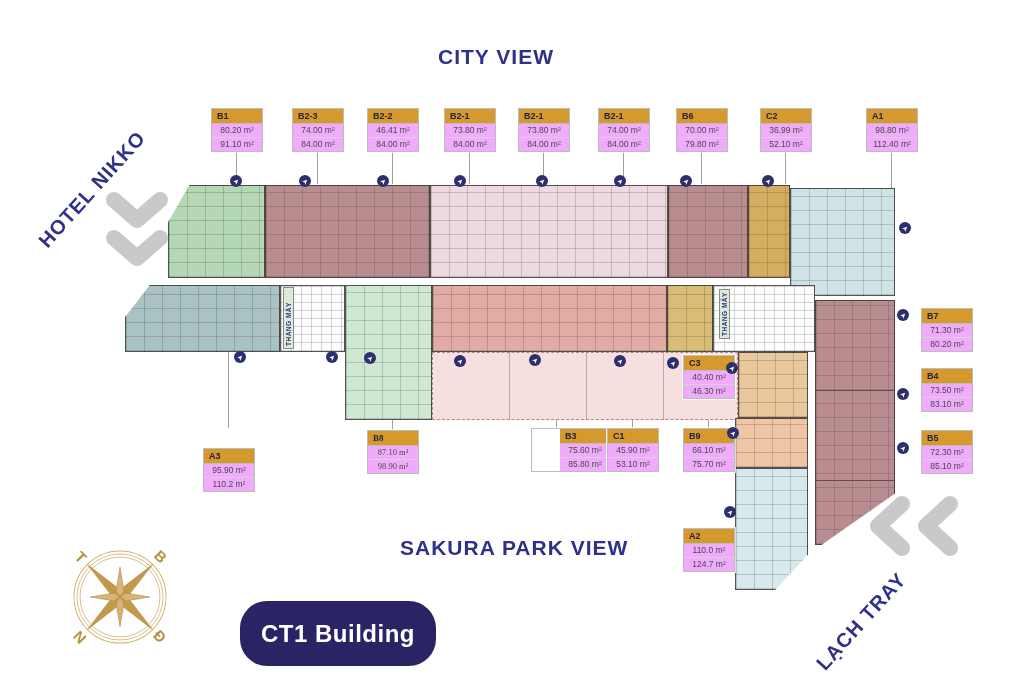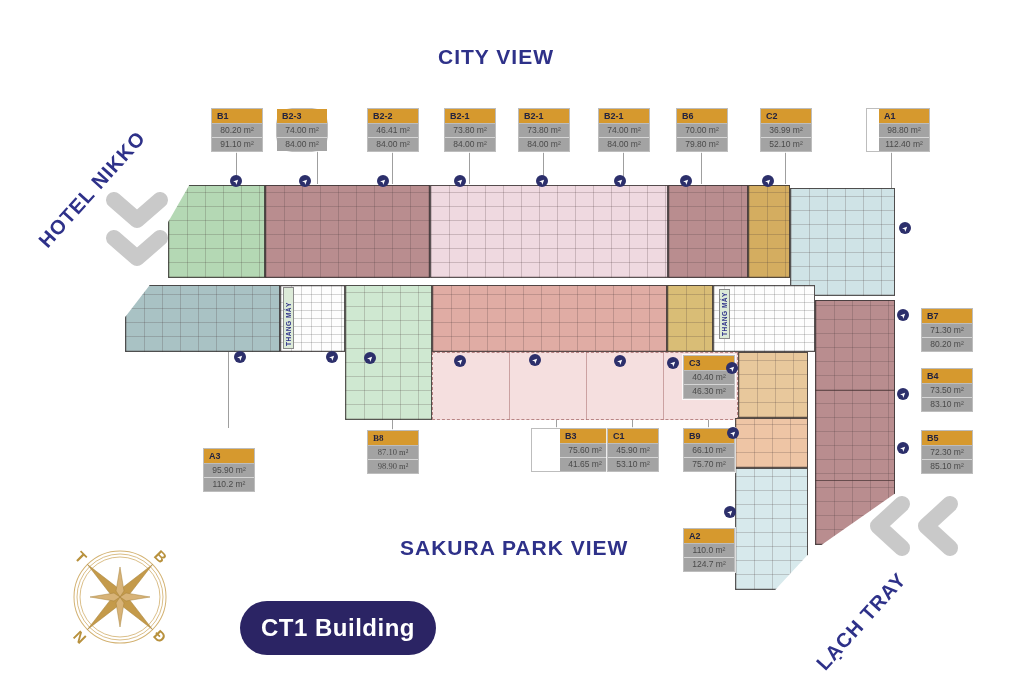--- a/index.html
+++ b/index.html
@@ -18,33 +18,33 @@
          repeating-linear-gradient(0deg, rgba(90,90,90,0.25) 0 1px, transparent 1px 8px),
          repeating-linear-gradient(90deg, rgba(90,90,90,0.25) 0 1px, transparent 1px 10px);}
   .podium{position:absolute;border:1px dashed rgba(170,110,110,0.8);box-sizing:border-box;
        background-image:repeating-linear-gradient(90deg, transparent 0 76px, rgba(170,110,110,0.55) 76px 77px);}
   .divider{position:absolute;border-top:1px solid rgba(70,50,50,0.7);height:0;}
   
   .ulabel{position:absolute;width:50px;background:#ffffff;border:1px solid #bdbdbd;
           box-shadow:0 0 0 1px rgba(255,255,255,0.8);font-size:8.5px;z-index:5;}
   .ulabel .hdr{height:14px;line-height:14px;padding-left:5px;font-weight:bold;font-size:9px;
                color:#23233f;background:#d6992e;border-bottom:1px solid #bdbdbd;}
-  .ulabel .row{height:13px;line-height:13px;text-align:center;color:#4a4a4a;background:#a3a3a3;}
+  .ulabel .row{height:13px;line-height:13px;text-align:center;color:#4a4a4a;background:#f0abfc;}
   .ulabel .row + .row{border-top:1px solid #d5d5d5;}
   .leader{position:absolute;width:1px;background:#9f9f9f;z-index:4;}
   
   .dir-icon{position:absolute;width:12px;height:12px;border-radius:50%;background:#2c2f6b;
             display:flex;align-items:center;justify-content:center;z-index:6;}
   .dir-icon span{color:#ffffff;font-size:7px;line-height:1;transform:rotate(-45deg);}
   
   .lift{position:absolute;writing-mode:vertical-rl;transform:rotate(180deg);
         font-size:6.5px;font-weight:bold;color:#2e3189;background:#dcead8;
         border:1px solid #8a8a8a;padding:2px 1px;letter-spacing:0.5px;z-index:5;}
   
-  .badge{position:absolute;left:240px;top:601px;width:196px;height:54px;border-radius:27px;
+  .badge{position:absolute;left:240px;top:601px;width:196px;height:65px;border-radius:27px;
          background:#2b2464;color:#ffffff;font-weight:bold;font-size:24px;
          display:flex;align-items:center;justify-content:center;letter-spacing:0.5px;}
 </style>
 </head>
 <body>
 
 <div id="stage">
 
   <div class="abs title" style="left:438px;top:45px;">CITY VIEW</div>
   <div class="abs title" style="left:400px;top:536px;">SAKURA PARK VIEW</div>
@@ -87,21 +87,21 @@
   <div class="lift" style="left:283px;top:287px;height:56px;">THANG MÁY</div>
   <div class="lift" style="left:719px;top:289px;height:44px;">THANG MÁY</div>
 
   <div id="labels-layer">
       <div class="ulabel" style="left: 211px; top: 108px;">
         <div class="hdr">B1</div>
         <div class="row">80.20 m²</div>
         <div class="row">91.10 m²</div>
       </div>
       <div class="leader" style="left: 236px; top: 151px; height: 33px;"></div>
-      <div class="ulabel" style="left: 276px; top: 108px; border-radius: 16px;">
+      <div class="ulabel" style="left: 292px; top: 108px;">
         <div class="hdr">B2-3</div>
         <div class="row">74.00 m²</div>
         <div class="row">84.00 m²</div>
       </div>
       <div class="leader" style="left: 317px; top: 151px; height: 33px;"></div>
       <div class="ulabel" style="left: 367px; top: 108px;">
         <div class="hdr">B2-2</div>
         <div class="row">46.41 m²</div>
         <div class="row">84.00 m²</div>
       </div>
@@ -129,21 +129,21 @@
         <div class="row">70.00 m²</div>
         <div class="row">79.80 m²</div>
       </div>
       <div class="leader" style="left: 701px; top: 151px; height: 33px;"></div>
       <div class="ulabel" style="left: 760px; top: 108px;">
         <div class="hdr">C2</div>
         <div class="row">36.99 m²</div>
         <div class="row">52.10 m²</div>
       </div>
       <div class="leader" style="left: 785px; top: 151px; height: 33px;"></div>
-      <div class="ulabel" style="left: 866px; top: 108px; padding-left: 12px;">
+      <div class="ulabel" style="left: 866px; top: 108px;">
         <div class="hdr">A1</div>
         <div class="row">98.80 m²</div>
         <div class="row">112.40 m²</div>
       </div>
       <div class="leader" style="left: 891px; top: 151px; height: 37px;"></div>
       <div class="ulabel" style="left: 921px; top: 308px;">
         <div class="hdr">B7</div>
         <div class="row">71.30 m²</div>
         <div class="row">80.20 m²</div>
       </div>
@@ -165,21 +165,21 @@
       <div class="leader" style="left: 228px; top: 352px; height: 76px;"></div>
       <div class="ulabel" style="left: 367px; top: 430px; font-family: Liberation Serif, serif;">
         <div class="hdr">B8</div>
         <div class="row">87.10 m²</div>
         <div class="row">98.90 m²</div>
       </div>
       <div class="leader" style="left: 392px; top: 420px; height: 10px;"></div>
       <div class="ulabel" style="left: 531px; top: 428px; padding-left: 28px;">
         <div class="hdr">B3</div>
         <div class="row">75.60 m²</div>
-        <div class="row">41.65 m²</div>
+        <div class="row">85.80 m²</div>
       </div>
       <div class="leader" style="left: 556px; top: 420px; height: 8px;"></div>
       <div class="ulabel" style="left: 607px; top: 428px;">
         <div class="hdr">C1</div>
         <div class="row">45.90 m²</div>
         <div class="row">53.10 m²</div>
       </div>
       <div class="leader" style="left: 632px; top: 420px; height: 8px;"></div>
       <div class="ulabel" style="left: 683px; top: 428px;">
         <div class="hdr">B9</div>

